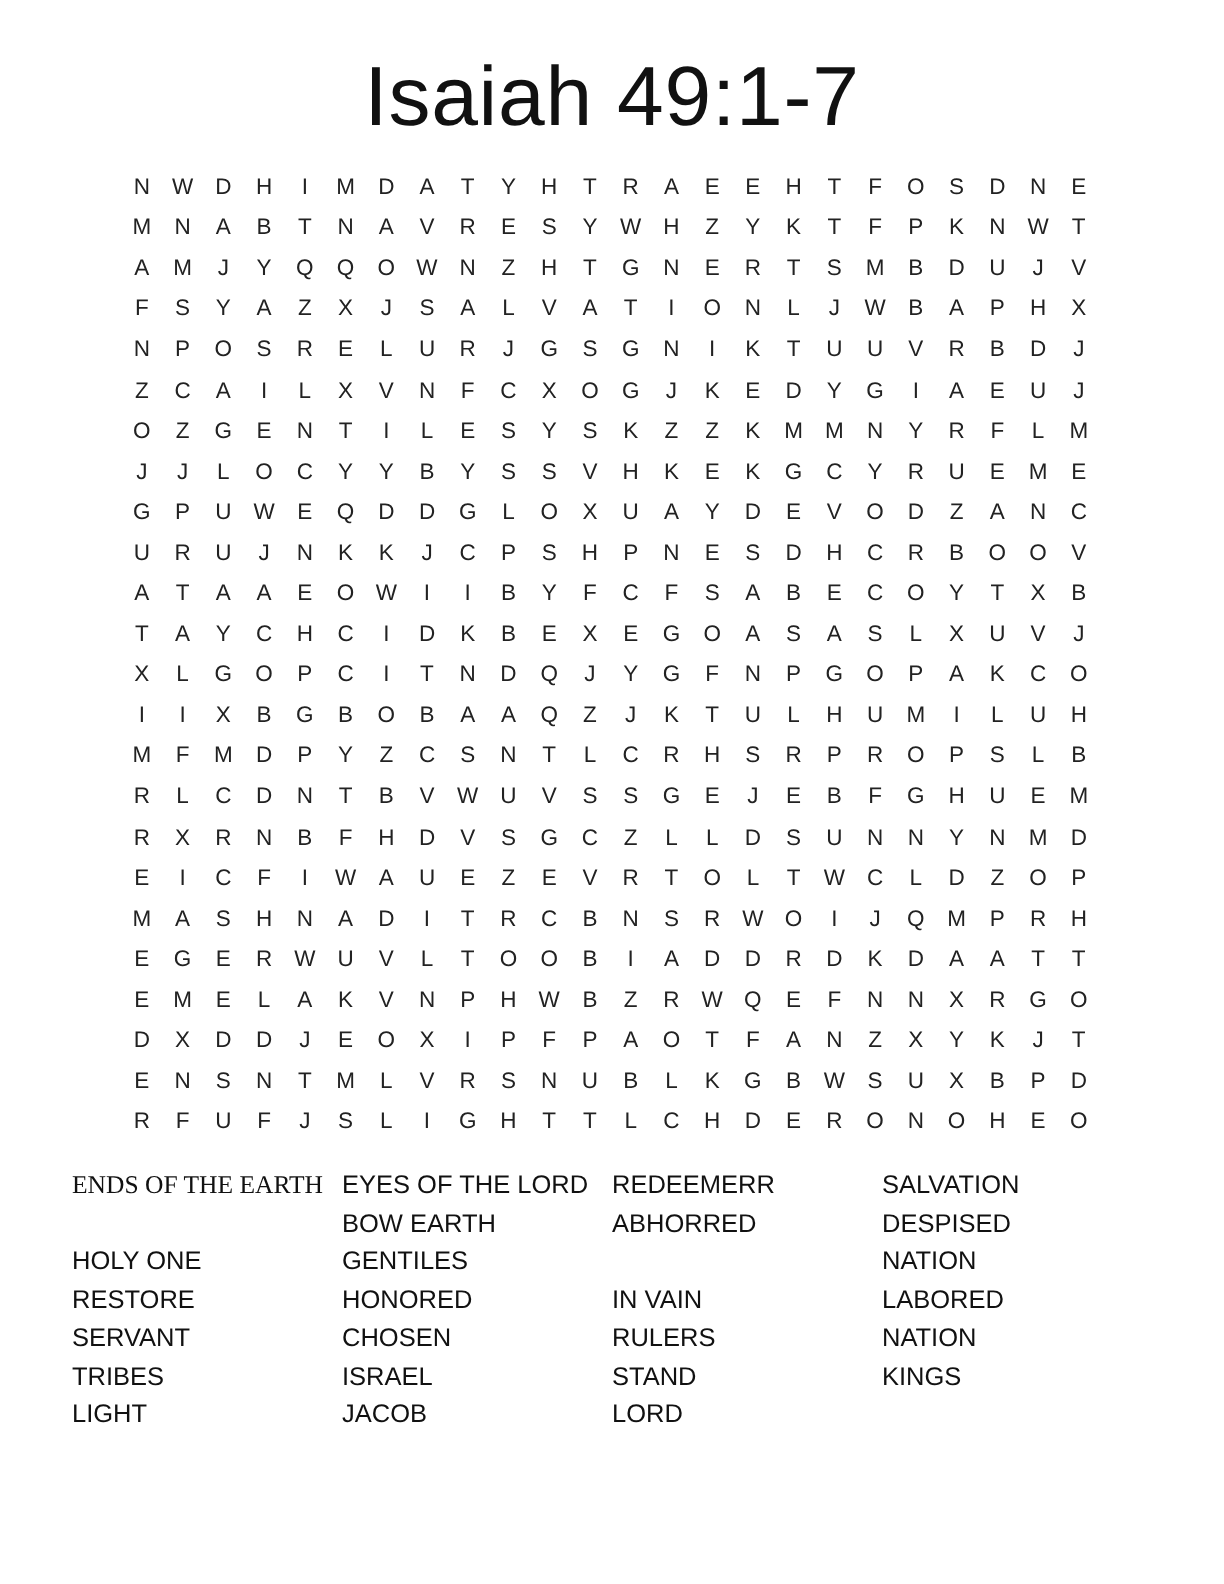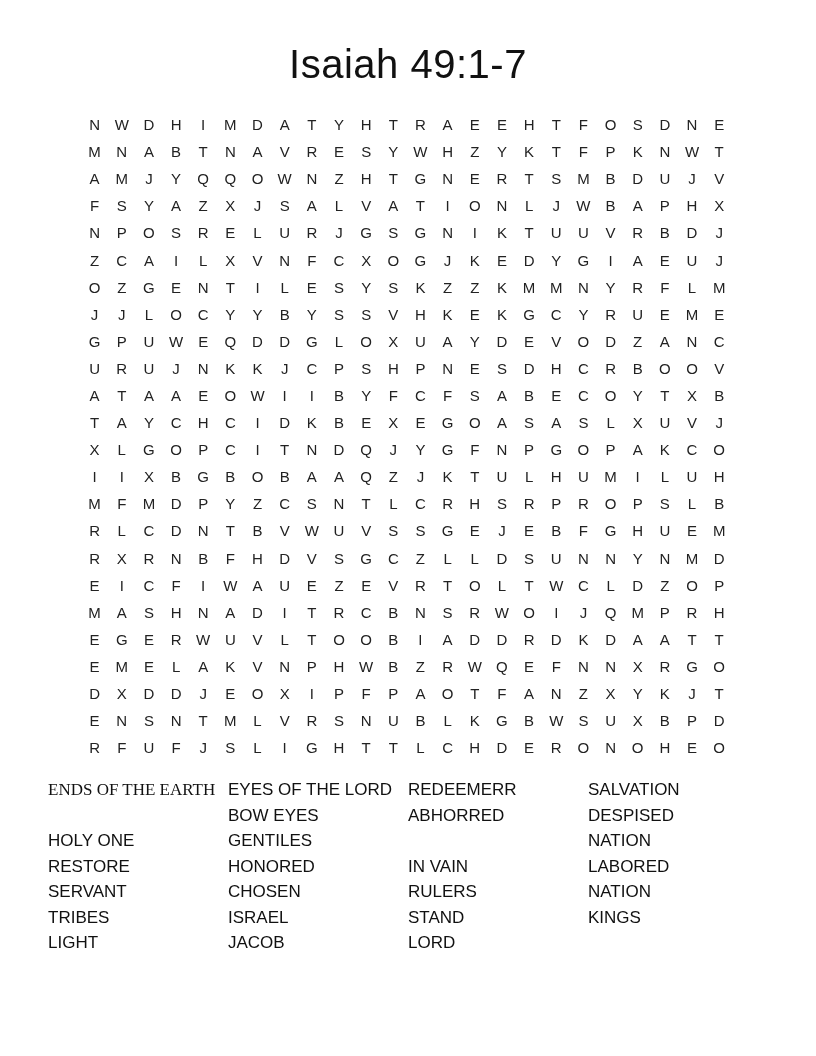--- a/index.html
+++ b/index.html
@@ -2,21 +2,21 @@
 <html><head>
   <meta charset="utf-8">
   <style>
     html, body { margin: 0; padding: 0; background: #ffffff; }
     body {
       width: 816px; height: 1056px; position: relative; overflow: hidden;
       font-family: "Liberation Sans", "DejaVu Sans", sans-serif; color: #111111;
     }
     .title {
       position: absolute; left: 0; top: 32px; width: 816px;
-      text-align: center; font-size: 40px; line-height: 64px; font-weight: normal;
+      text-align: center; font-size: 56px; line-height: 64px; font-weight: normal;
       color: #111111; letter-spacing: 0.5px;
     }
     .grid {
       position: absolute; left: 81px; top: 111px;
       display: grid;
       grid-template-columns: repeat(24, 27.17px);
       grid-auto-rows: 27.1px;
     }
     .cell {
       display: flex; align-items: center; justify-content: center;
@@ -619,21 +619,21 @@
   </div>
 
 <div class="words" id="word-list">
     <div class="word" style="grid-area: 1 / 1; font-family: Liberation Serif, serif;">ENDS OF THE EARTH</div>
     <div class="word" style="grid-area: 3 / 1;">HOLY ONE</div>
     <div class="word" style="grid-area: 4 / 1;">RESTORE</div>
     <div class="word" style="grid-area: 5 / 1;">SERVANT</div>
     <div class="word" style="grid-area: 6 / 1;">TRIBES</div>
     <div class="word" style="grid-area: 7 / 1;">LIGHT</div>
     <div class="word" style="grid-area: 1 / 2;">EYES OF THE LORD</div>
-    <div class="word" style="grid-area: 2 / 2;">BOW EYES</div>
+    <div class="word" style="grid-area: 2 / 2;">BOW EARTH</div>
     <div class="word" style="grid-area: 3 / 2;">GENTILES</div>
     <div class="word" style="grid-area: 4 / 2;">HONORED</div>
     <div class="word" style="grid-area: 5 / 2;">CHOSEN</div>
     <div class="word" style="grid-area: 6 / 2;">ISRAEL</div>
     <div class="word" style="grid-area: 7 / 2;">JACOB</div>
     <div class="word" style="grid-area: 1 / 3;">REDEEMERR</div>
     <div class="word" style="grid-area: 2 / 3;">ABHORRED</div>
     <div class="word" style="grid-area: 4 / 3;">IN VAIN</div>
     <div class="word" style="grid-area: 5 / 3;">RULERS</div>
     <div class="word" style="grid-area: 6 / 3;">STAND</div>

